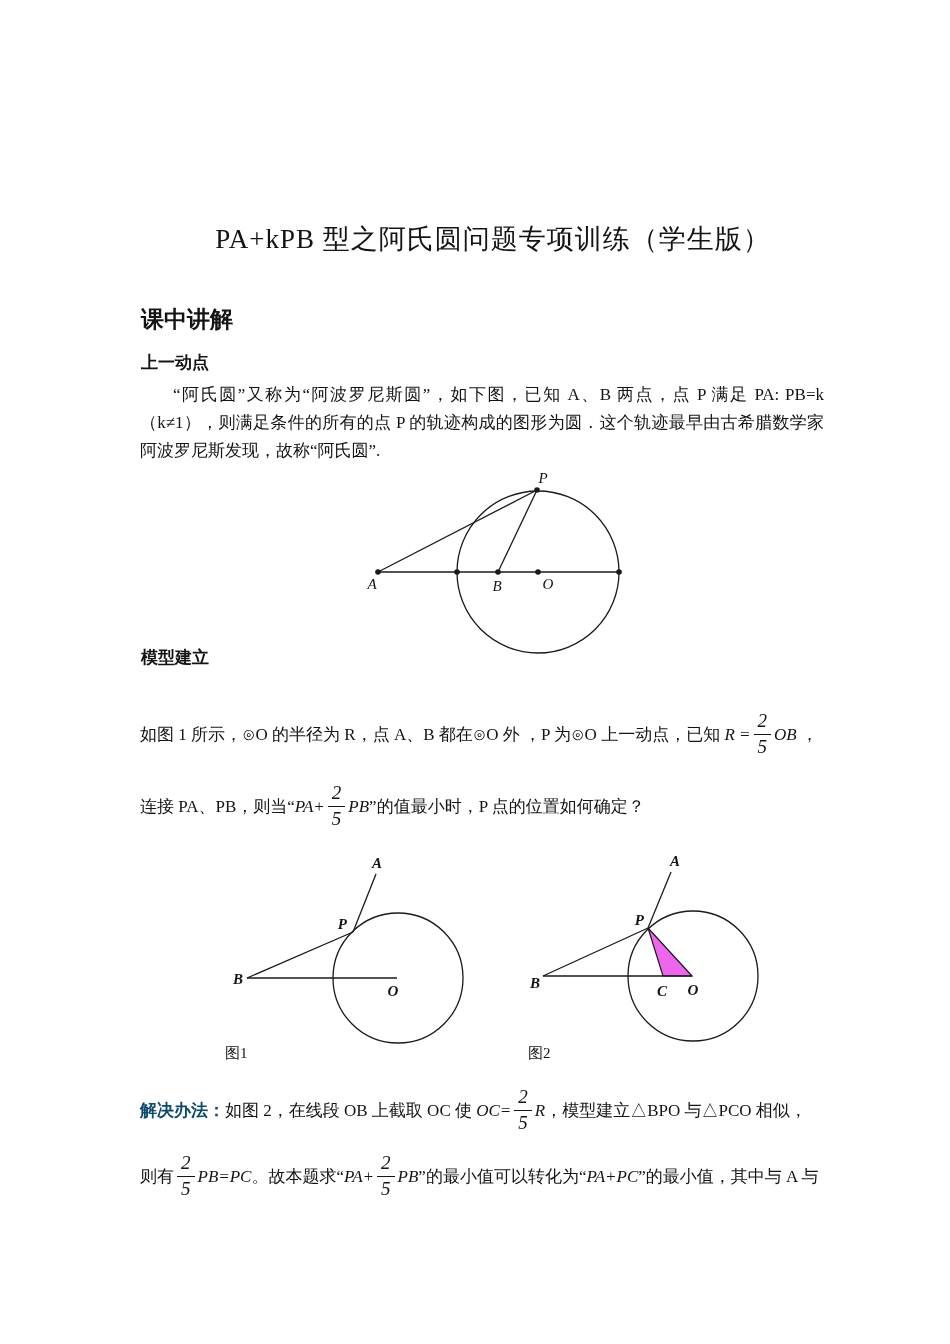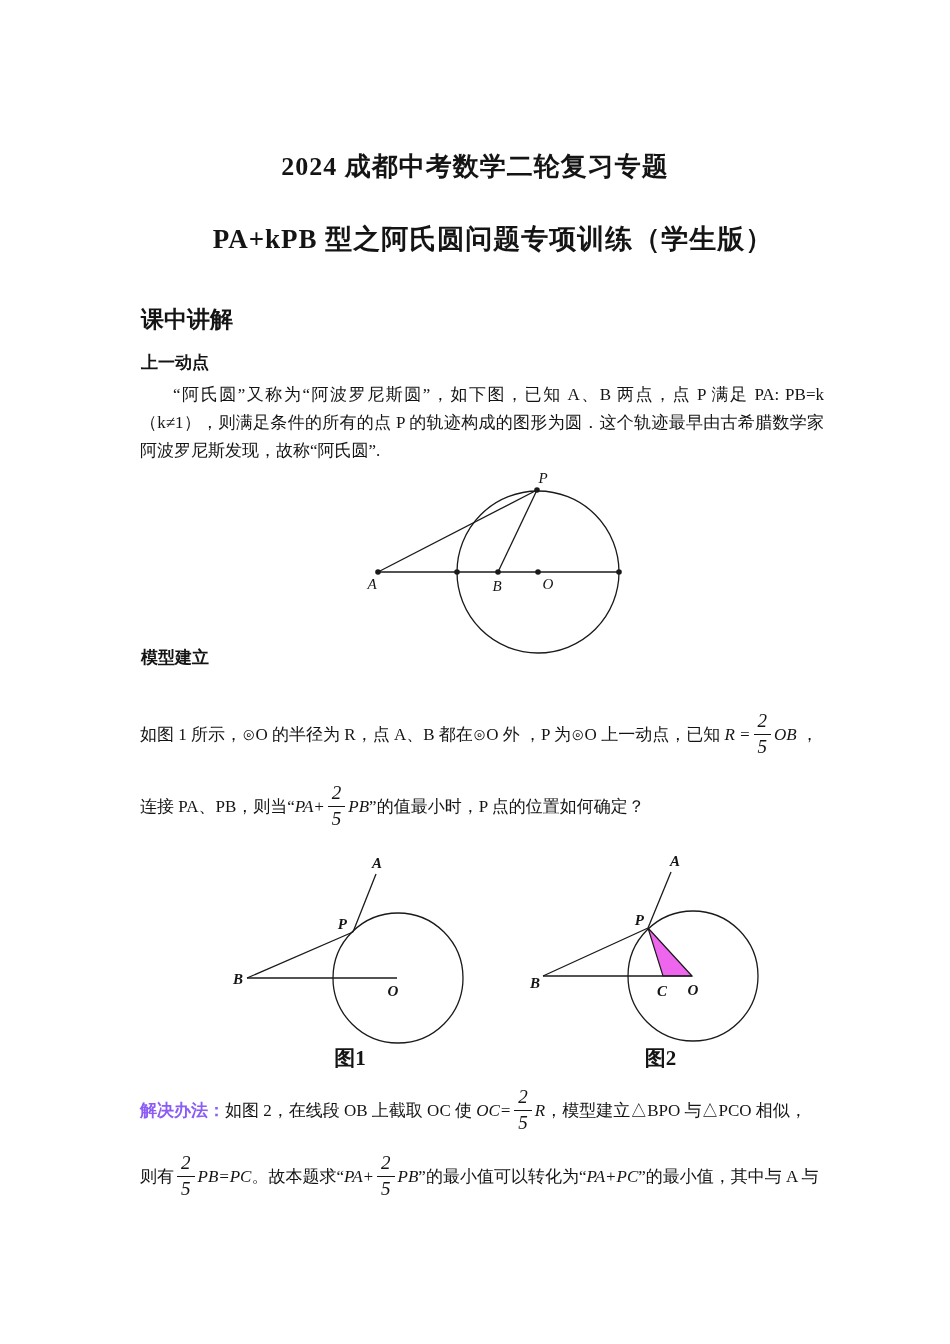--- a/index.html
+++ b/index.html
@@ -24,21 +24,21 @@
     font-size: 26px;
     font-weight: 700;
     letter-spacing: 1px;
   }
   .doc-subtitle {
     position: absolute;
     top: 221px; left: 0;
     width: 100%;
     text-align: center;
     font-size: 27px;
-    font-weight: 700;
+    font-weight: 400;
     letter-spacing: 1px;
     padding-left: 36px;
   }
   .section-heading {
     position: absolute;
     left: 141px; top: 304px;
     font-size: 23px;
     font-weight: 700;
   }
   .sub-heading {
@@ -85,33 +85,32 @@
     position: relative;
     top: -2px;
   }
   .frac .fnum {
     display: block;
     padding: 0 4px 1px 4px;
     border-bottom: 1.4px solid #141414;
   }
   .frac .fden { display: block; padding-top: 1px; }
   .red-label {
-    color: #8b5cf6;
+    color: #0c4a6e;
     font-weight: 700;
   }
   .figure { position: absolute; }
   .fig-main { left: 350px; top: 470px; }
   .fig-1 { left: 225px; top: 848px; }
   .fig-2 { left: 528px; top: 848px; }
   .fig-caption {
     position: absolute;
     top: 1044px;
-    text-align: center;
-    font-size: 21px;
-    font-weight: 700;
+    font-size: 15px;
+    font-weight: 400;
   }
   .cap1 { left: 225px; width: 250px; }
   .cap2 { left: 528px; width: 265px; }
   svg text {
     font-family: "Liberation Serif", serif;
     font-style: italic;
     font-size: 15px;
     fill: #141414;
   }
   svg .lbl-bold { font-weight: 700; }
@@ -119,21 +118,20 @@
     stroke: #1a1a1a;
     stroke-width: 1.3;
     fill: none;
   }
 </style>
 </head>
 <body>
 
 <div class="page">
 
-  <div class="doc-title">2024 成都中考数学二轮复习专题</div>
   <div class="doc-subtitle">PA+kPB 型之阿氏圆问题专项训练（学生版）</div>
 
   <div class="section-heading">课中讲解</div>
   <div class="sub-heading mxly">上一动点</div>
 
   <div class="body-para para1">“阿氏圆”又称为“阿波罗尼斯圆”，如下图，已知 A、B 两点，点 P 满足 PA: PB=k（k≠1），则满足条件的所有的点 P 的轨迹构成的图形为圆．这个轨迹最早由古希腊数学家阿波罗尼斯发现，故称“阿氏圆”.</div>
 
   <svg class="figure fig-main" width="290" height="195" viewBox="0 0 290 195">
     <circle class="stroke" cx="188" cy="102" r="81"></circle>
     <line class="stroke" x1="28" y1="102" x2="269" y2="102"></line>

